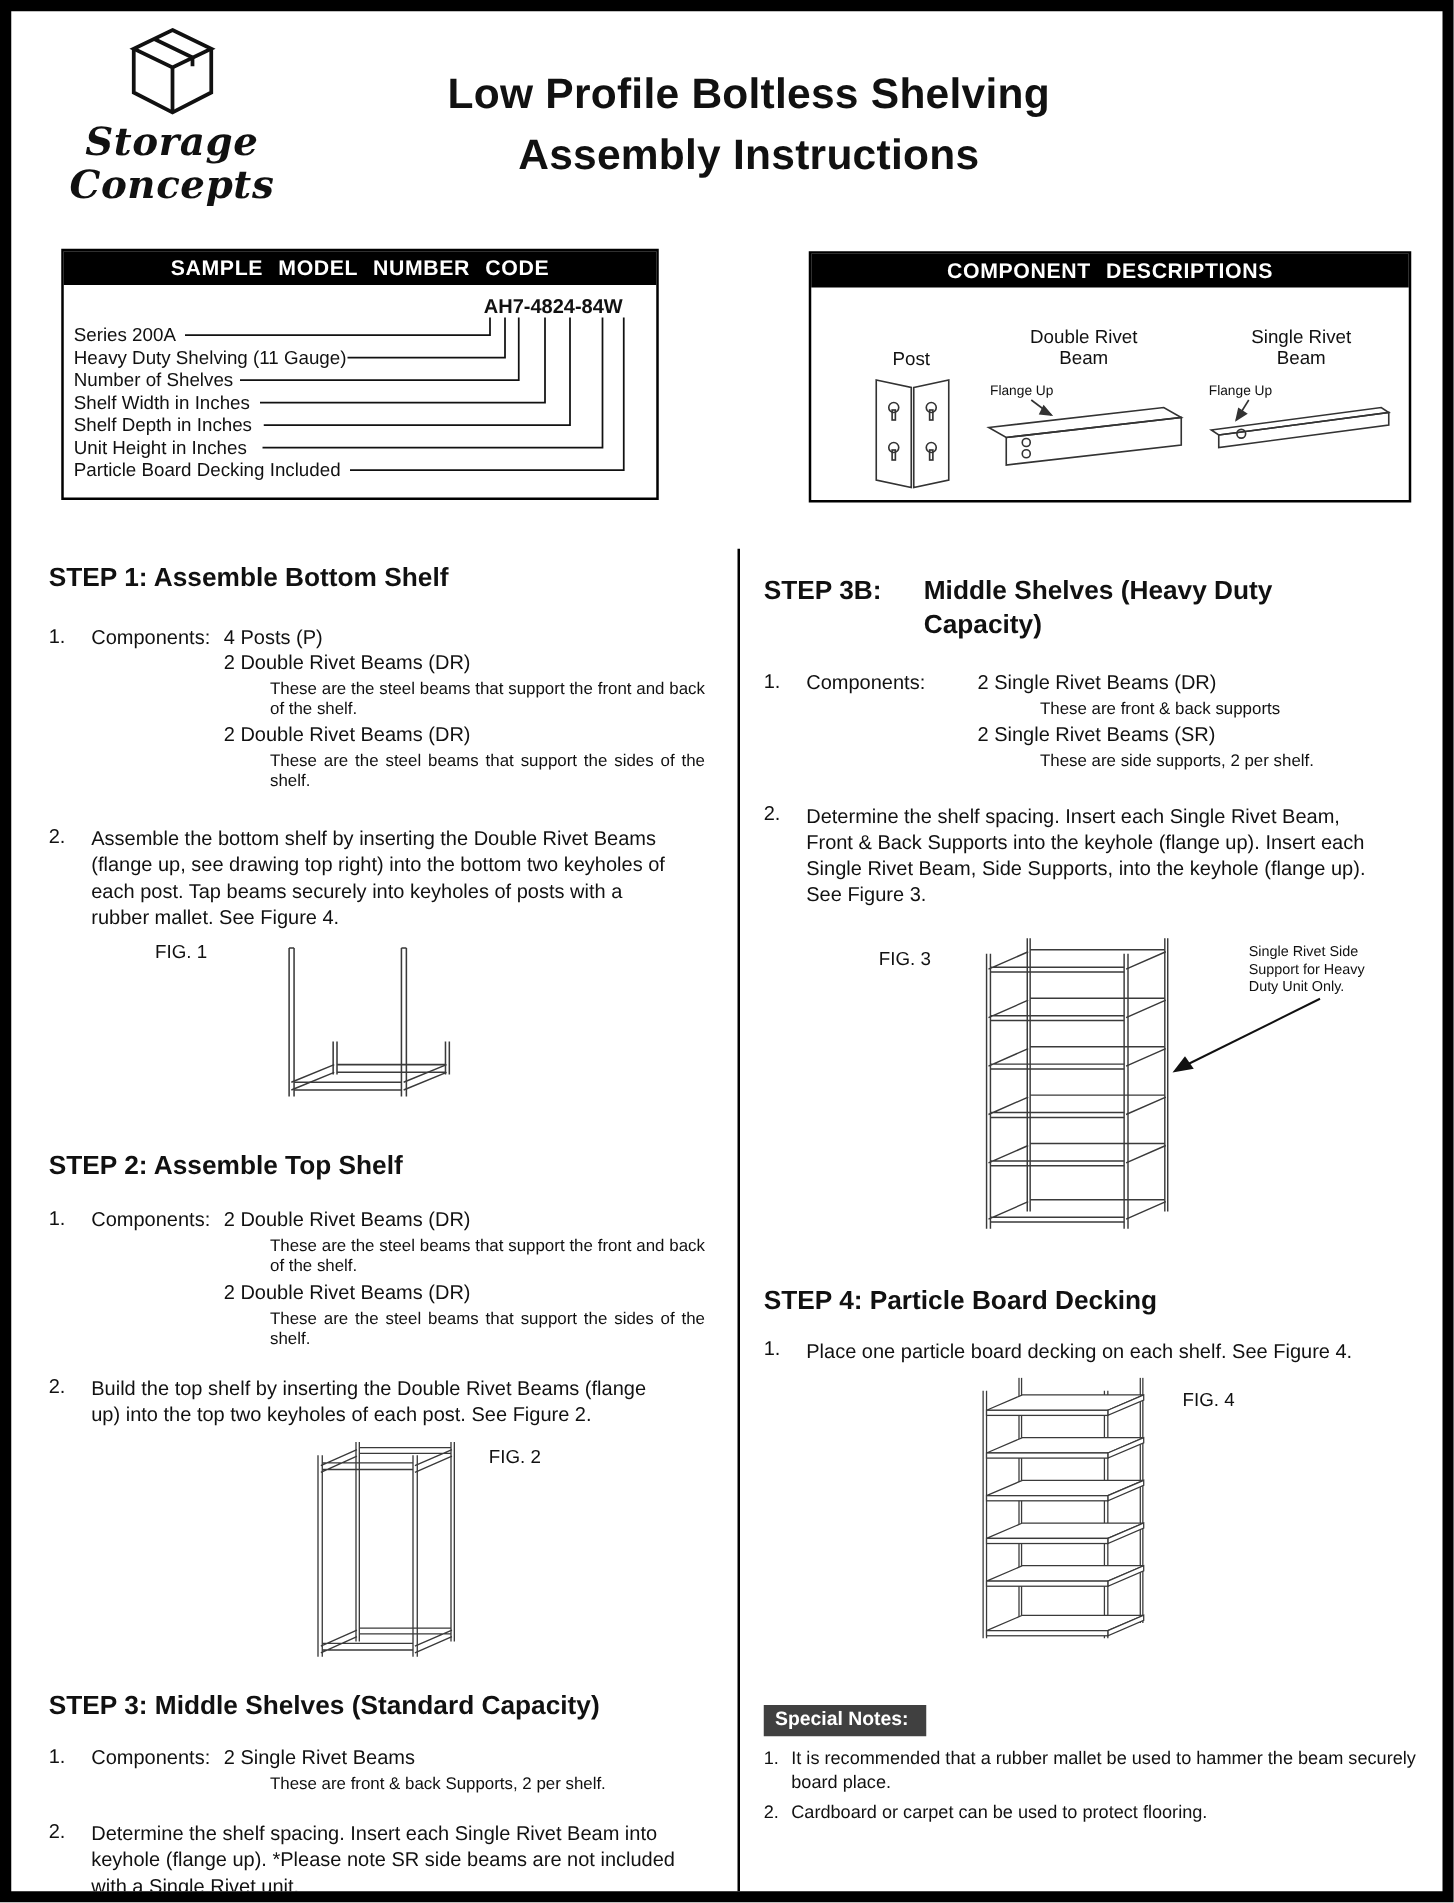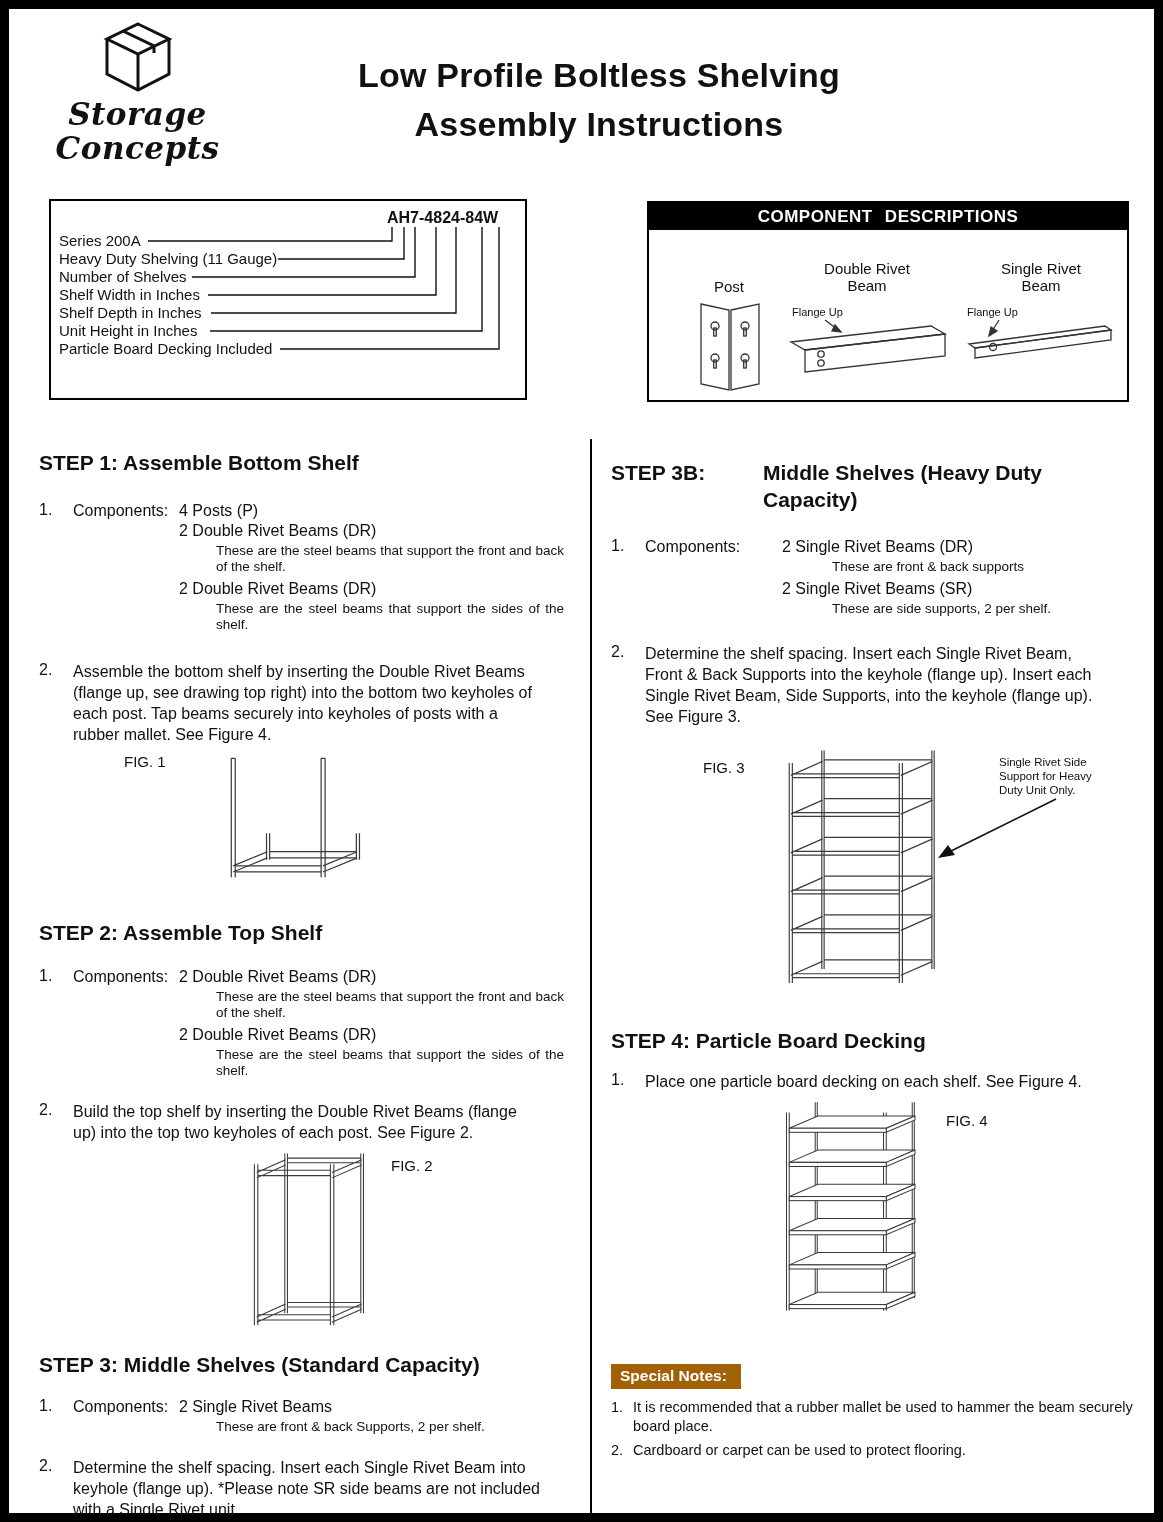--- a/index.html
+++ b/index.html
@@ -54,21 +54,21 @@
   .fig { position:relative; }
   .fig-label { position:absolute; font-size:15px; }
   .fig svg.drawing { position:absolute; }
   .cont-row { display:flex; align-items:baseline; }
   .cont { font-size:17px; font-weight:bold; }
   .or { margin-left:212px; font-size:24px; font-weight:bold; font-style:italic; }
   .h-flex { display:flex; font-size:21px; font-weight:bold; line-height:27px; }
   .h-flex .pre { width:128px; flex:none; }
   .fig3-note { position:absolute; left:388px; top:6px; width:118px; font-size:11.5px; line-height:14px; }
   
-  .sn-head { display:inline-block; background:#a16207; color:#fff; font-size:15.5px; font-weight:bold;
+  .sn-head { display:inline-block; background:#404040; color:#fff; font-size:15.5px; font-weight:bold;
              padding:3px 14px 4px 9px; }
   .note { display:flex; font-size:14.5px; line-height:19px; margin-top:5px; }
   .note .n { width:22px; flex:none; }
   .note .t { max-width:510px; }
 </style>
 </head>
 <body>
 
 <div class="page">
 
@@ -86,20 +86,21 @@
       <div>Concepts</div>
     </div>
   </div>
 
   <div class="title">
     <div>Low Profile Boltless Shelving</div>
     <div>Assembly Instructions</div>
   </div>
 
   <div class="box model-box">
+    <div class="box-head">SAMPLE MODEL NUMBER CODE</div>
     <svg class="model-svg" width="473" height="170" viewBox="0 0 473 170">
       <text class="code" x="336" y="22">AH7-4824-84W</text>
       <g stroke="#111" stroke-width="1.4" fill="none">
         <path d="M97 40H341V26"></path>
         <path d="M227 58H353V26"></path>
         <path d="M141 76H364V26"></path>
         <path d="M157 94H385V26"></path>
         <path d="M160 112H405V26"></path>
         <path d="M159 130H431V26"></path>
         <path d="M229 148H448V26"></path>
@@ -245,21 +246,21 @@
       <div class="body">
           <div class="li-text">Determine the shelf spacing.  Insert each Single Rivet Beam into keyhole (flange up).  *Please note SR side beams are not included with a Single Rivet unit.</div>
         </div>
     </div>
 
   </div>
 
   <div class="col col-right r">
 
 
-    <div class="h-flex" style="margin-top:16px;gap:24px;">
+    <div class="h-flex" style="margin-top:16px;">
       <span class="pre">STEP 3B:</span>
       <span>
         <span>Middle Shelves (Heavy Duty</span><br>
         <span>Capacity)</span>
       </span>
     </div>
 
     <div class="li" style="margin-top:24px;">
       <span class="num">1.</span>
       <div class="body">

